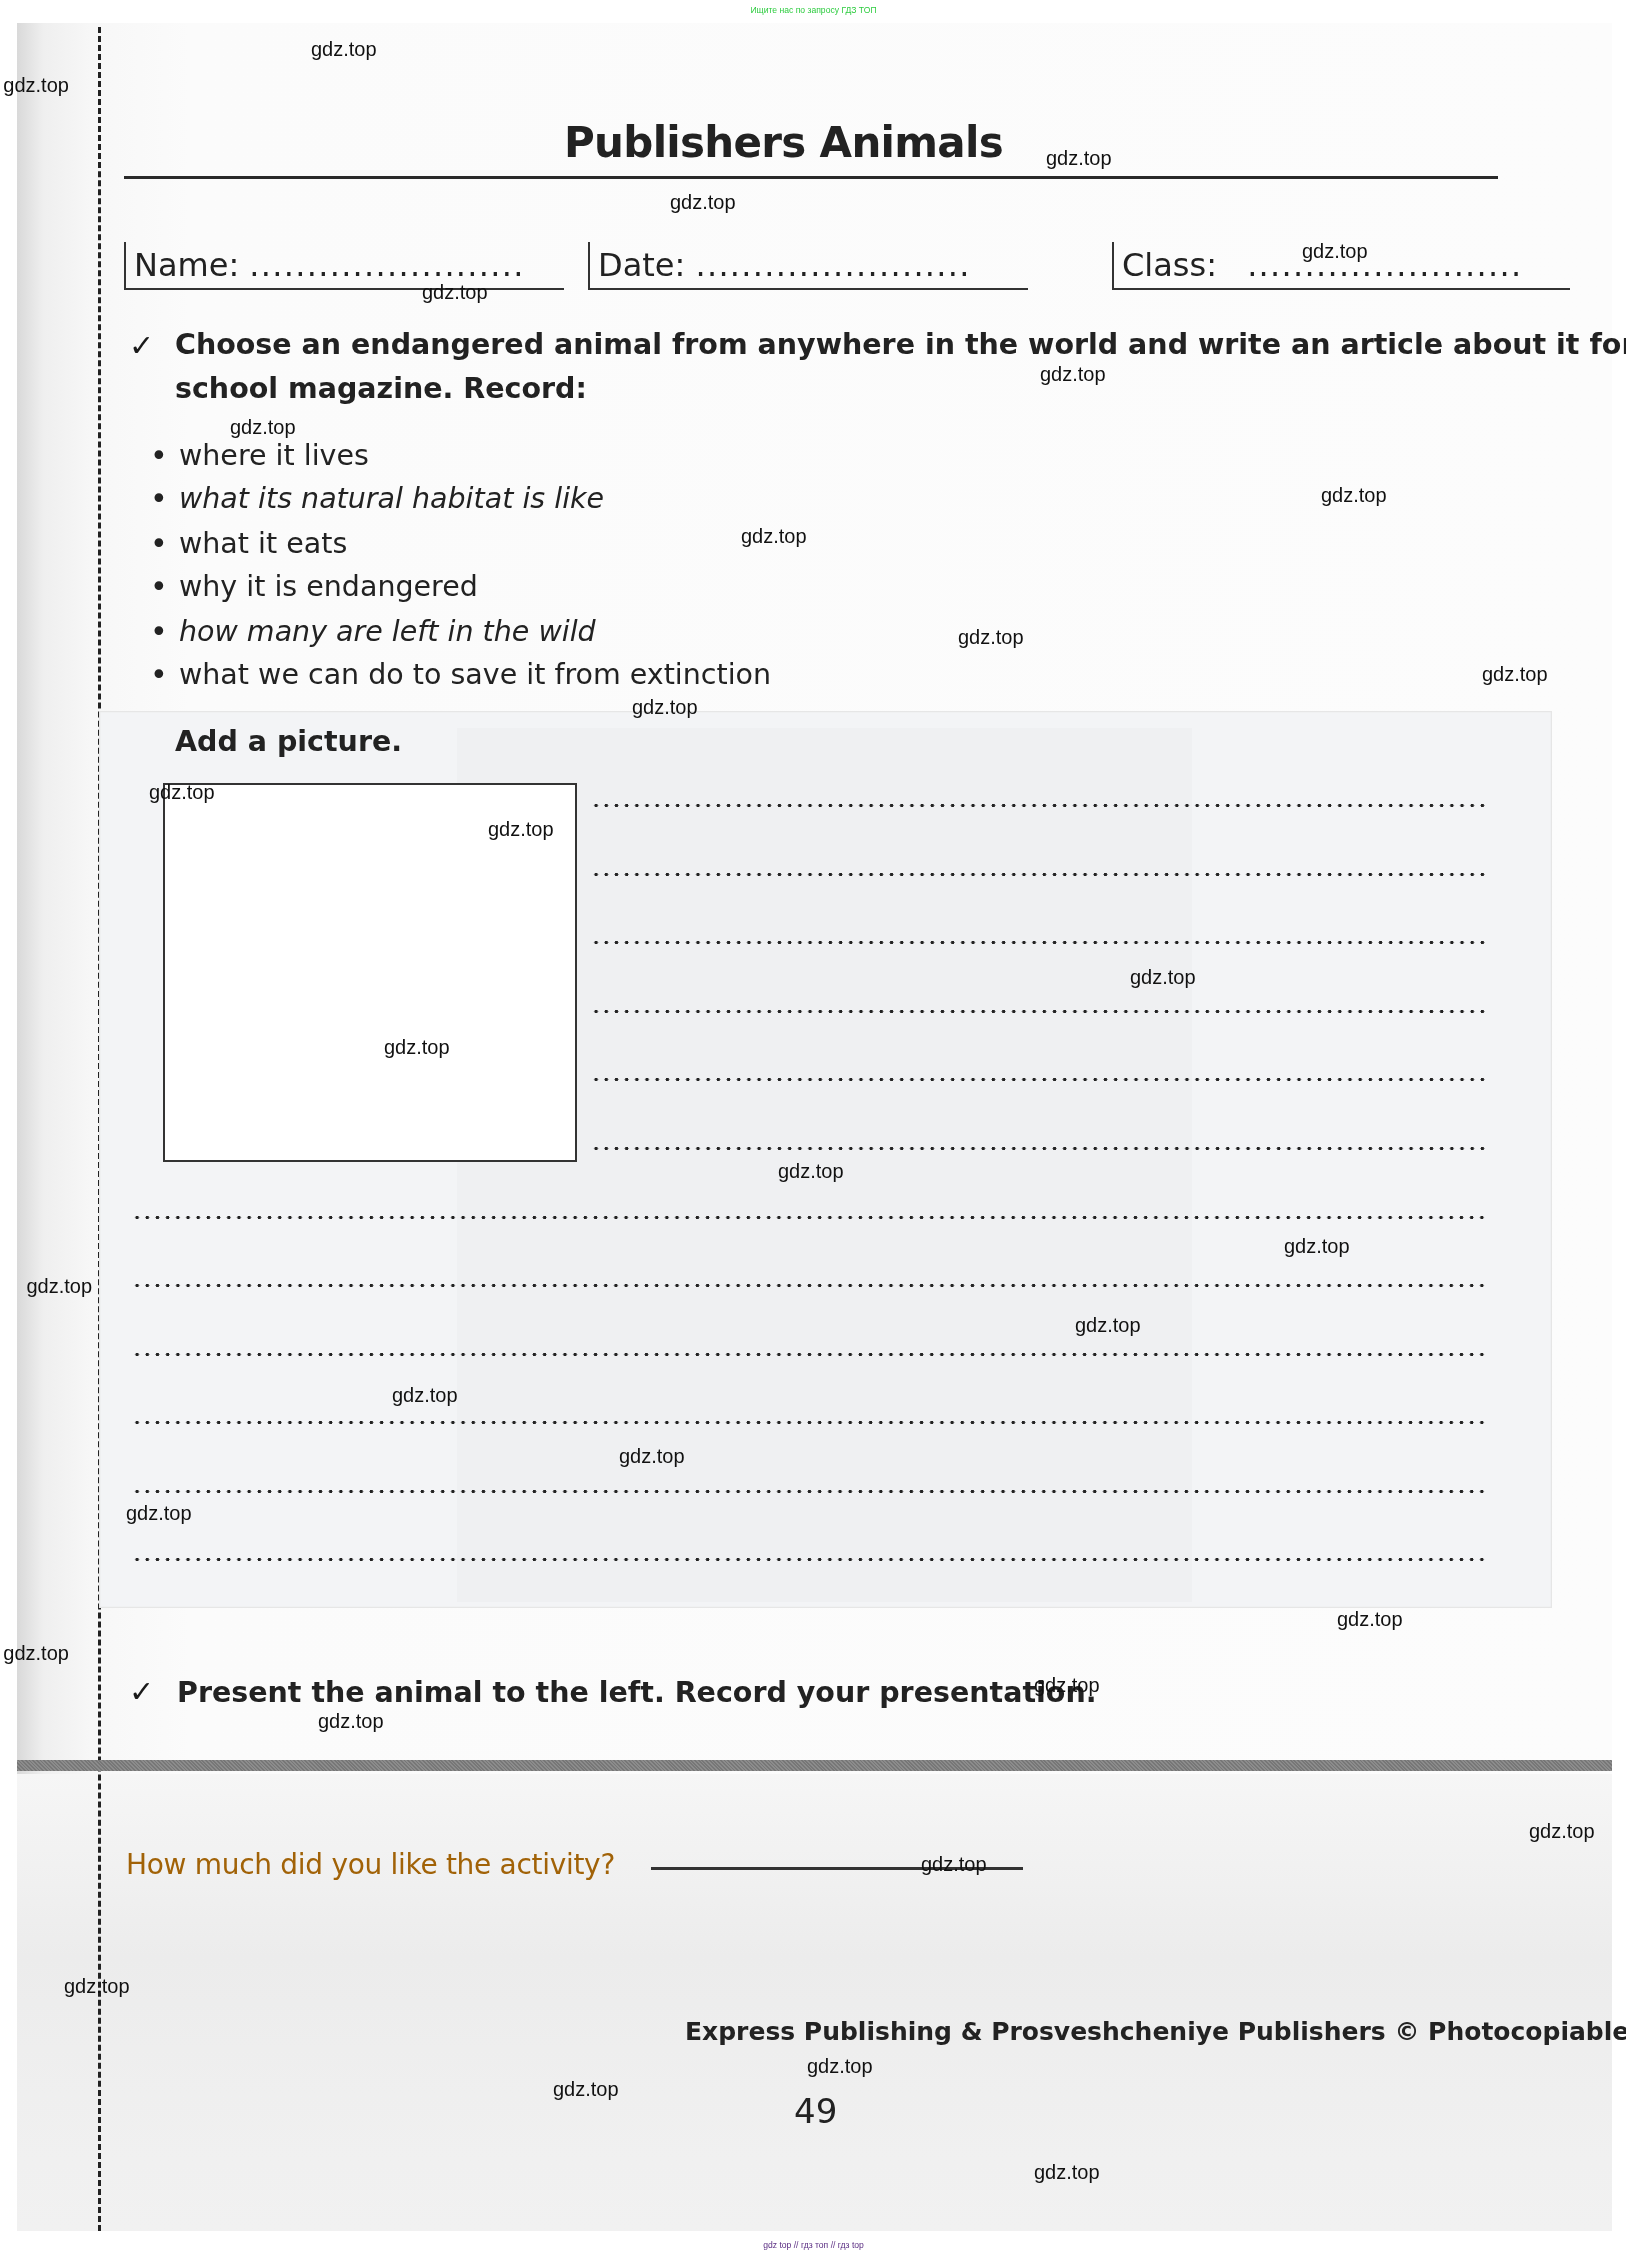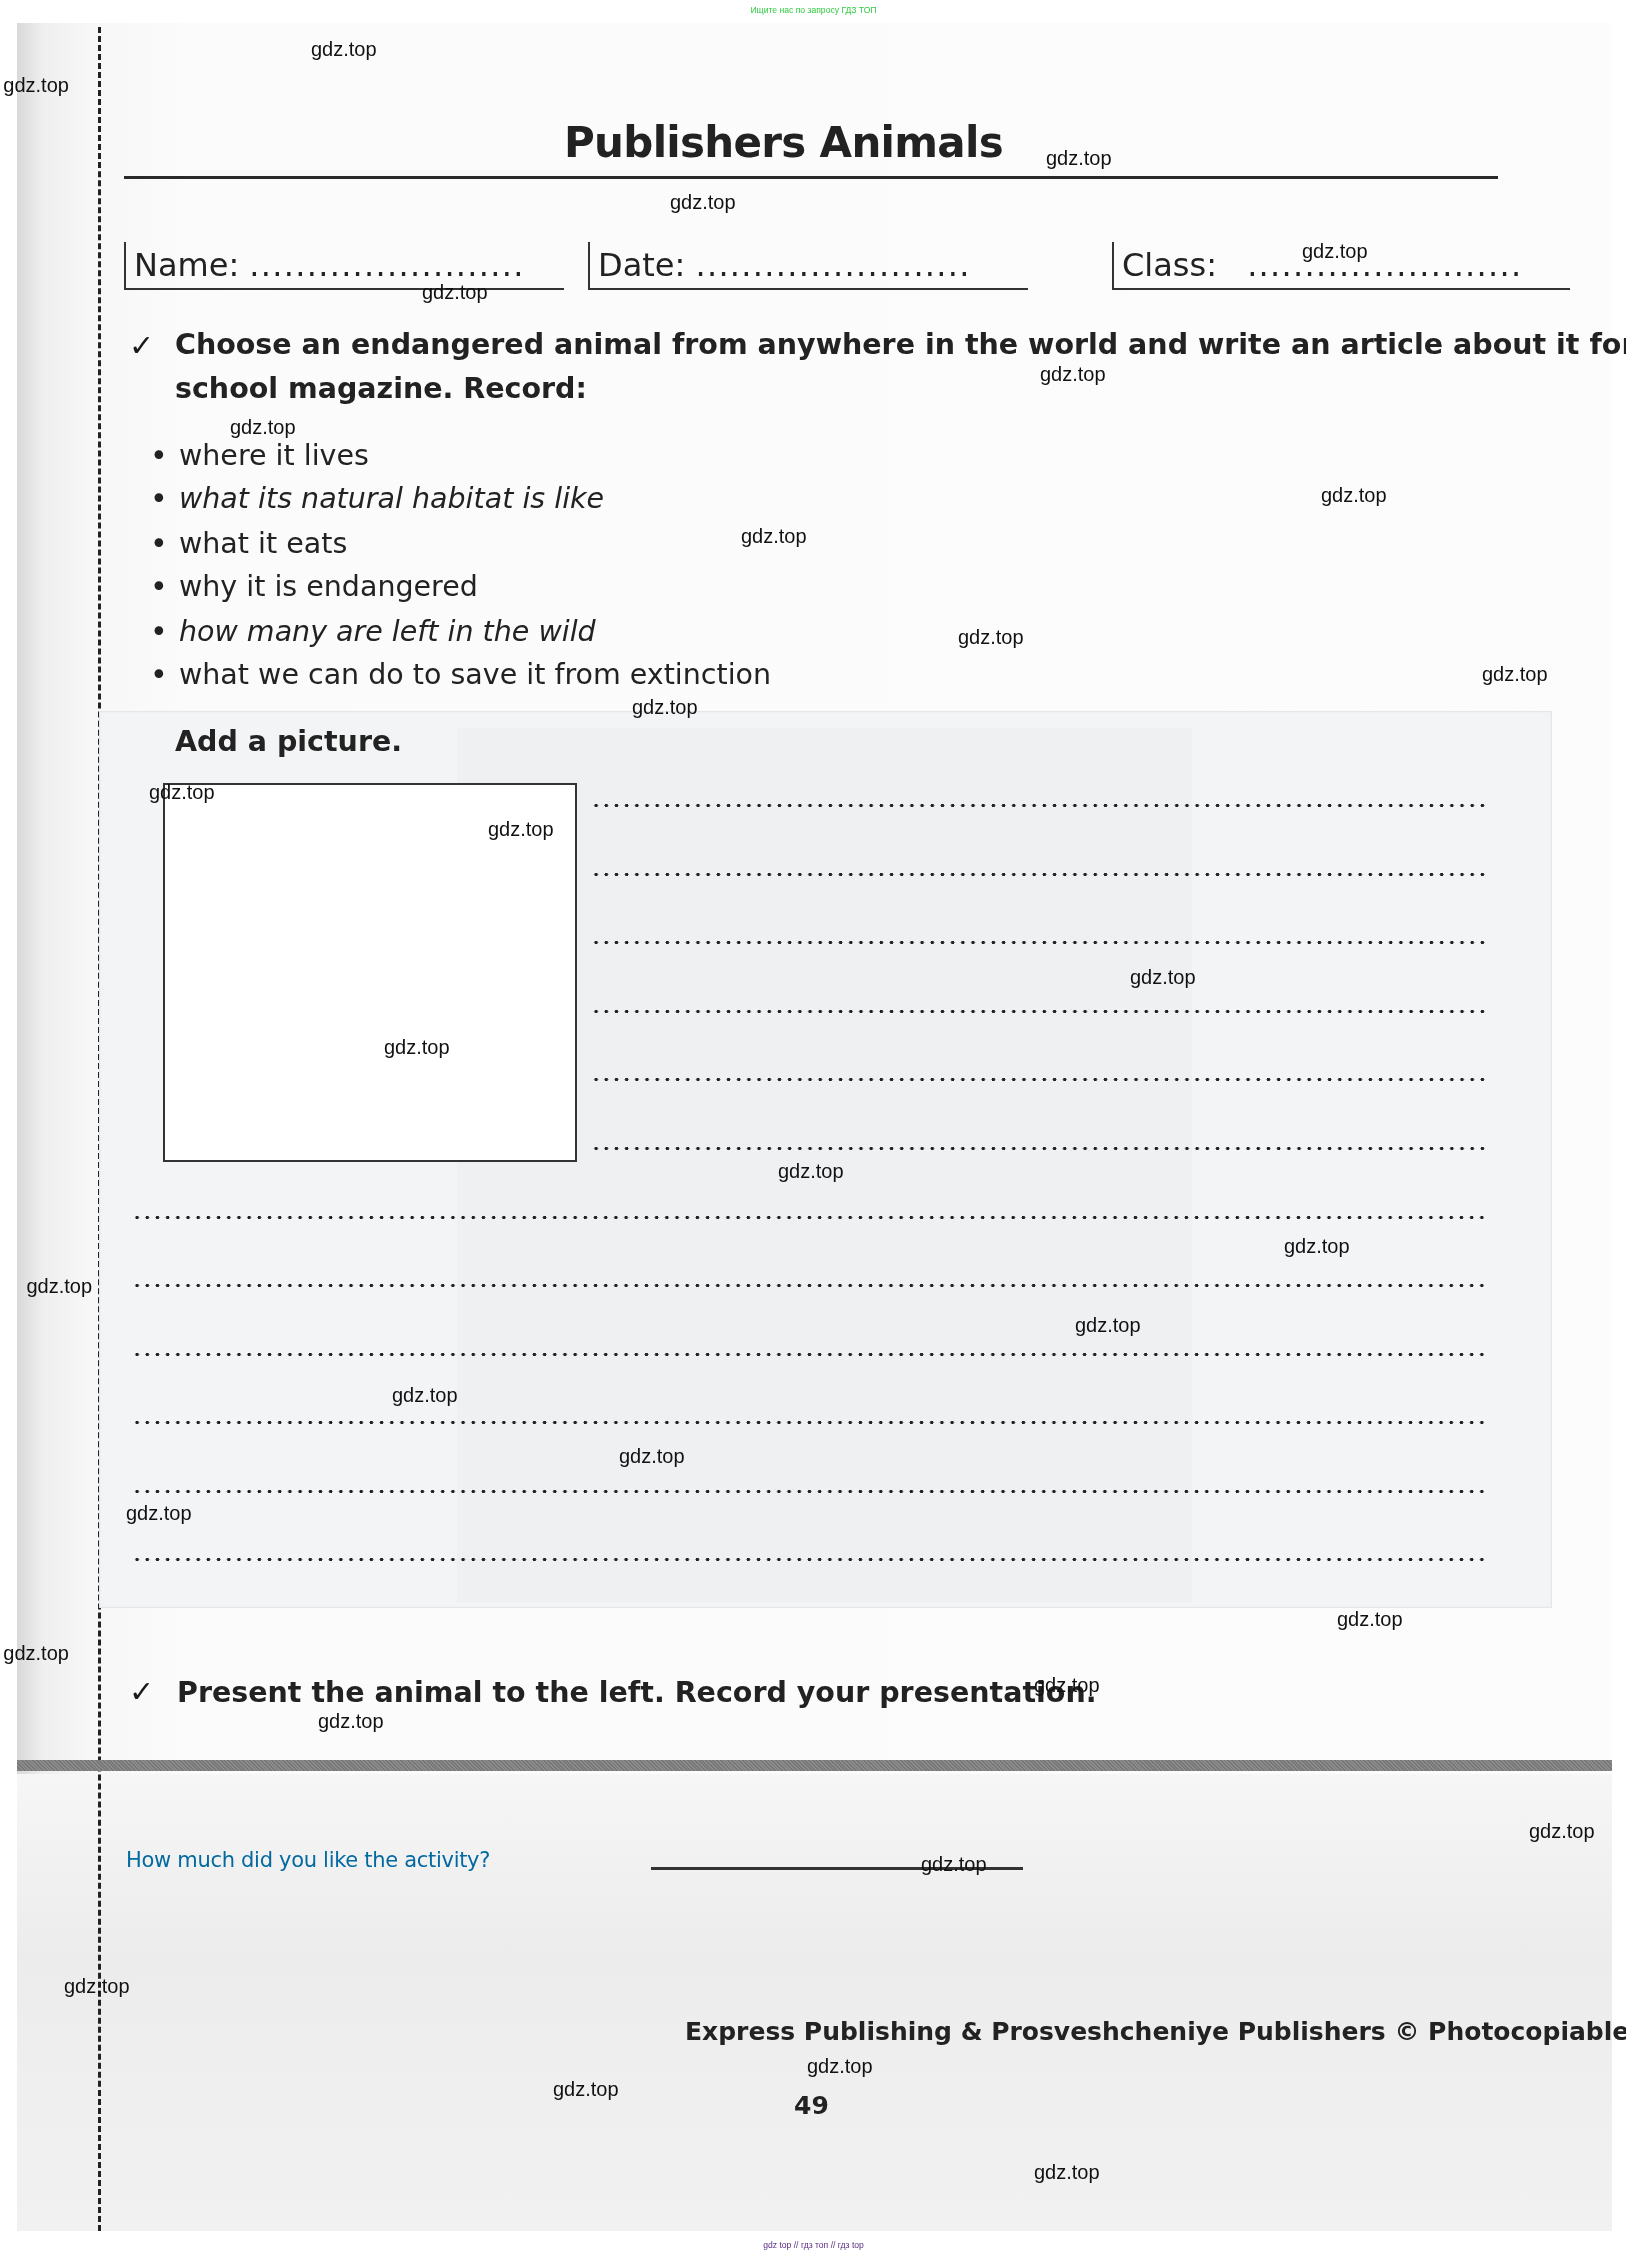--- a/index.html
+++ b/index.html
@@ -21,24 +21,24 @@
   .instr { font-size:28.5px; font-weight:bold; color:#222; }
   .check { font-size:30px; font-weight:bold; }
   .bullet-item { left:179px; font-size:28.5px; color:#222; }
   .bullet-item::before { content:"\2022"; position:absolute; left:-29px; top:-1.3px; font-size:30px; }
   .panel { left:99px; top:711px; width:1453px; height:897px; background:#f3f4f6;
            box-shadow: inset 0 0 0 1.3px #e6e6e6; }
   .panel-ghost { left:457px; top:728px; width:735px; height:874px; background:#eceef1; opacity:0.7; }
   .pic-box { left:163px; top:783px; width:414px; height:379px; background:#ffffff; border:2px solid #333; box-sizing:border-box; }
   .dotline { height:5.3px; background-image: radial-gradient(circle, #222 1.7px, transparent 2px); background-size:10.2px 5.3px; background-repeat:repeat-x; }
   .band { left:16.5px; top:1760px; width:1595px; height:10.6px; background:repeating-linear-gradient(45deg,#777 0 1.3px,#8c8c8c 1.3px 2.6px); }
-  .rating-q { left:126px; top:1848px; font-size:21px; color:#0369a1; font-family:"DejaVu Sans", sans-serif; font-weight:normal; letter-spacing:-0.3px; }
+  .rating-q { left:126px; top:1848px; font-size:28px; color:#a16207; font-family:"DejaVu Sans", sans-serif; font-weight:normal; letter-spacing:-0.3px; }
   .rating-line { left:651px; top:1867px; width:372px; height:2.6px; background:#333; }
   .publisher { left:685px; top:2017px; font-size:25px; font-weight:bold; color:#222; white-space:nowrap; }
-  .page-num { left:794px; top:2091px; font-size:25px; color:#222;font-weight:bold; }
+  .page-num { left:794px; top:2091px; font-size:34px; color:#222; }
   .footer { left:0; top:2240px; width:1627px; text-align:center; font-size:8.6px; color:#5a2d82; font-family:"Liberation Sans", sans-serif; }
   .wm { font-family:"Liberation Sans", sans-serif; font-size:20px; color:#111; white-space:nowrap; }
 </style>
 </head>
 <body>
 
 <div class="abs banner">Ищите нас по запросу ГДЗ ТОП</div>
 
 <div class="abs page"></div>
 <div class="abs page-bottom"></div>

